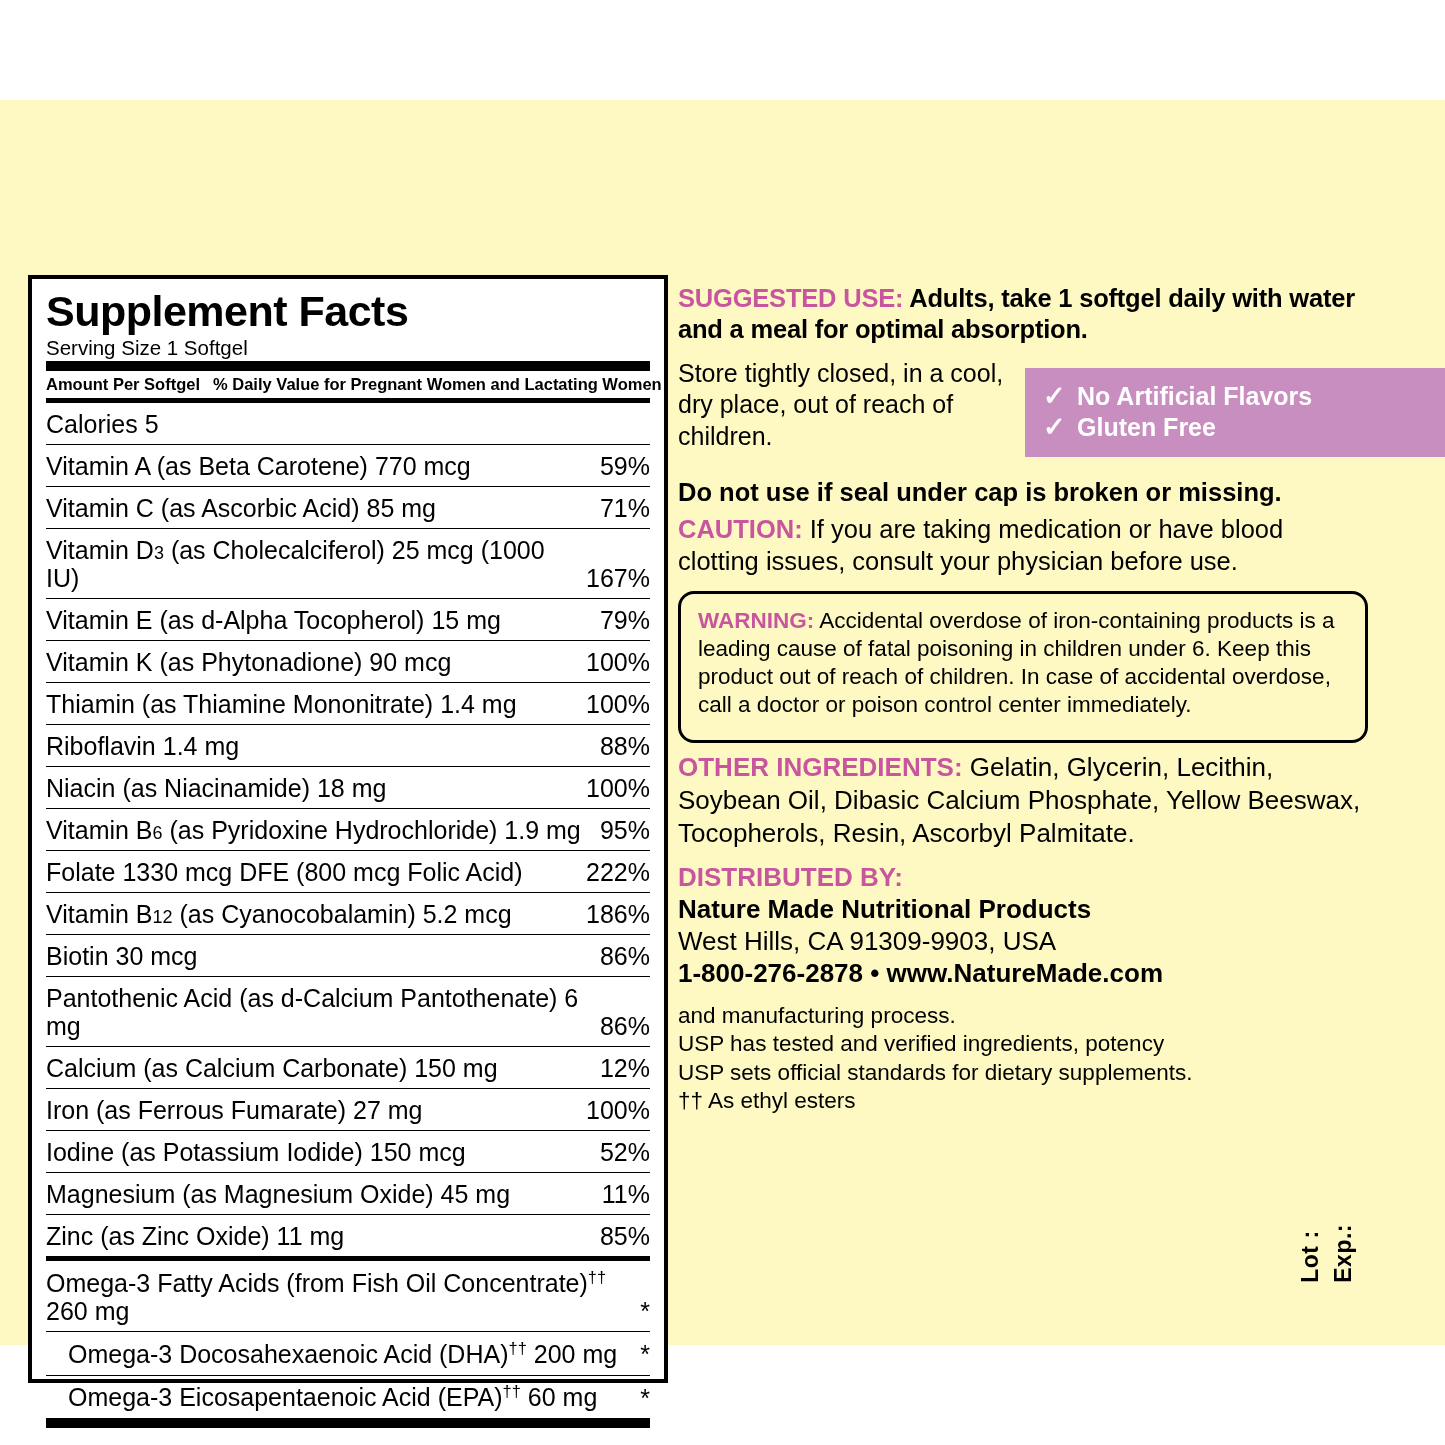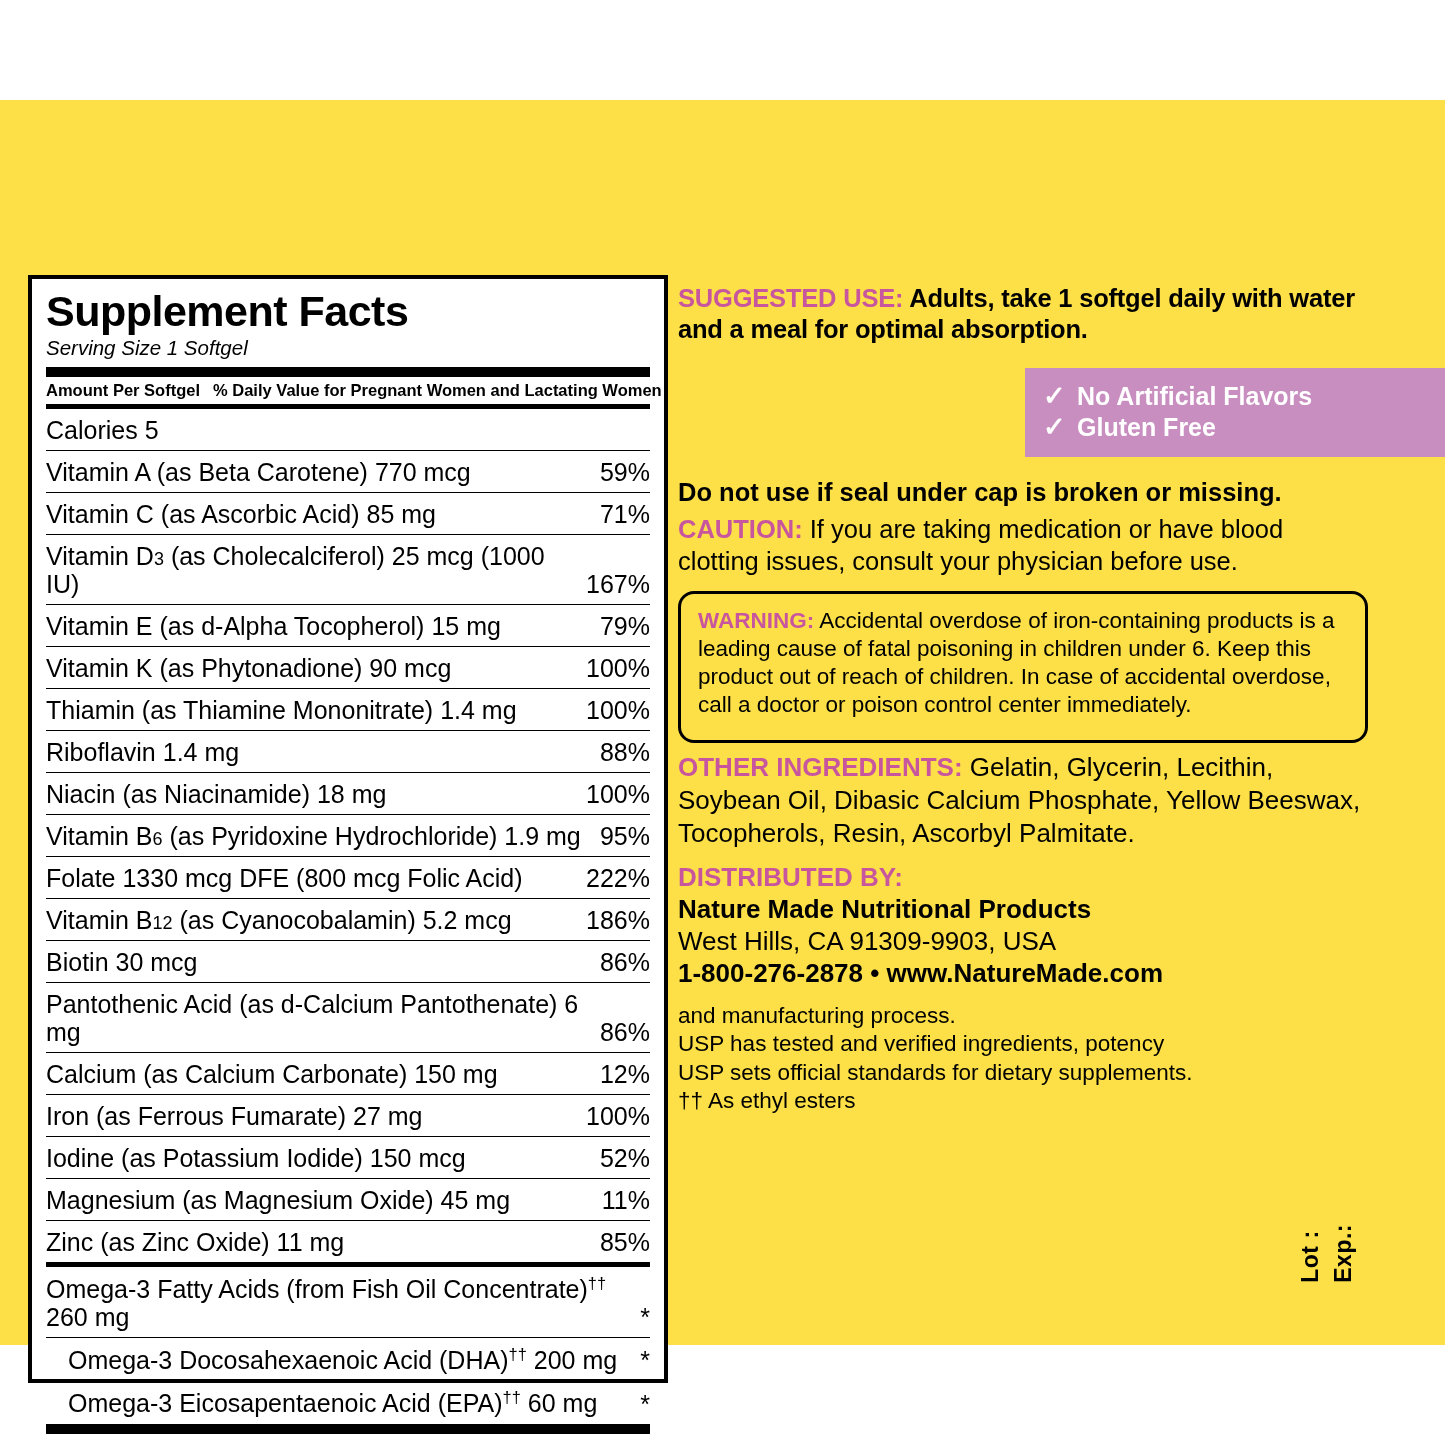--- a/index.html
+++ b/index.html
@@ -12,21 +12,21 @@
     background: #ffffff;
     font-family: "Liberation Sans", sans-serif;
     overflow: hidden;
   }
   .label {
     position: absolute;
     left: 0;
     top: 100px;
     width: 1445px;
     height: 1245px;
-    background: #fde047;
+    background: #fef9c3;
   }
   
   .facts-box {
     position: absolute;
     left: 28px;
     top: 175px;
     width: 640px;
     height: 1108px;
     background: #ffffff;
     border: 4px solid #000000;
@@ -43,22 +43,21 @@
     font-size: 43px;
     font-weight: bold;
     letter-spacing: -0.5px;
     color: #000;
     line-height: 1.05;
     margin-bottom: 2px;
   }
   .serving {
     font-size: 20.5px;
     color: #000;
-    margin-bottom: 7px;
-    font-style: italic;
+    margin-bottom: 1px;
   }
   .rule-thick {
     height: 10px;
     background: #000;
   }
   .rule-med {
     height: 5px;
     background: #000;
   }
   .amount-hdr {
@@ -317,20 +316,21 @@
     </div>
   </div>
 
   <div class="right">
 
     <div class="p-use">
       <span class="magenta">SUGGESTED USE:</span><span class="blk"> Adults, take 1 softgel daily with water and a meal for optimal absorption.</span>
     </div>
 
     <div class="store-wrap">
+      <div class="store">Store tightly closed, in a cool, dry place, out of reach of children.</div>
 
       <div class="claims">
         <div class="claim-line">
           <span class="claim-check">✓</span>
           <span>No Artificial Flavors</span>
         </div>
         <div class="claim-line">
           <span class="claim-check">✓</span>
           <span>Gluten Free</span>
         </div>

